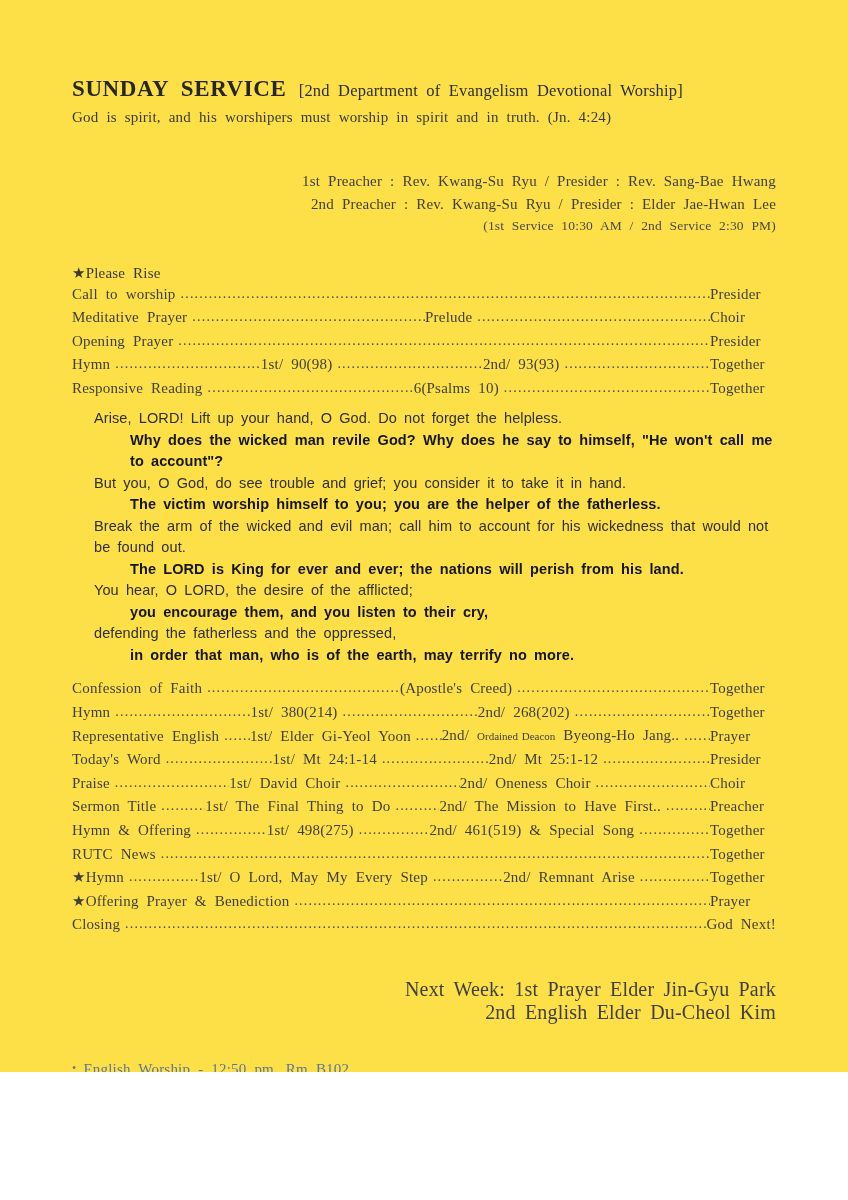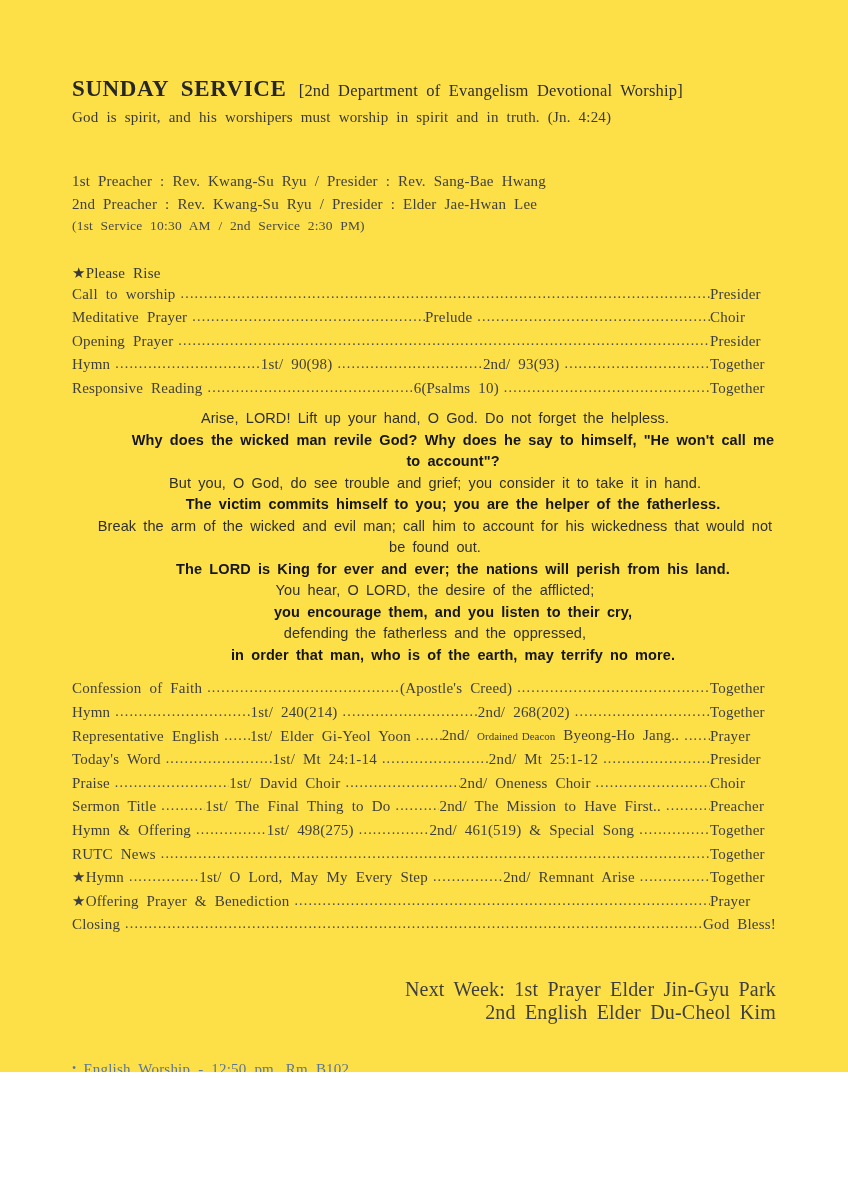--- a/index.html
+++ b/index.html
@@ -9,41 +9,41 @@
     background:#fde047;
     font-family:"Liberation Serif",serif;
     color:#3d3d3d;
     word-spacing:4px;letter-spacing:0.2px;
     position:relative;overflow:hidden;
   }
   .title-line{white-space:nowrap;}
   .title{font-size:23px;font-weight:600;color:#262626;letter-spacing:0.6px;word-spacing:6px;}
   .title-bracket{font-size:16.5px;font-weight:500;color:#2e2e2e;margin-left:4px;}
   .subtitle{font-size:15px;margin-top:7px;color:#3a3a3a;}
-  .service-info{margin-top:44px;text-align:left;font-size:15px;line-height:22.5px;color:#3f3f3f;}
+  .service-info{margin-top:44px;text-align:right;font-size:15px;line-height:22.5px;color:#3f3f3f;}
   .service-info .times{font-size:13.5px;color:#4a4a4a;}
   .please-rise{margin-top:26px;font-size:15px;color:#383838;}
   .order{font-size:15px;color:#3f3f3f;}
   .order-row{display:flex;align-items:flex-end;line-height:22.6px;white-space:nowrap;}
   .row-label{flex:0 0 auto;}
   .leader{flex:1 1 0;min-width:6px;overflow:hidden;white-space:nowrap;padding:0 5px;color:#4c4c4c;}
   .leader::after{
     content:"......................................................................................................................................................................";
     letter-spacing:1.2px;font-size:14px;
   }
   .row-seg{flex:0 0 auto;}
   .row-seg .small{font-size:11px;letter-spacing:0;word-spacing:1px;}
   .row-role{flex:0 0 auto;min-width:66px;}
   .reading{
     margin:9px 0 10px;padding-left:22px;
     font-family:"Liberation Sans",sans-serif;
     font-size:14.5px;line-height:21.5px;color:#2f2f2f;
     word-spacing:3px;letter-spacing:0.1px;
   }
-  .reading p{margin:0;text-align:center;}
+  .reading p{margin:0;}
   .reading p.bold{font-weight:bold;padding-left:36px;color:#161616;}
   .next-week{margin-top:42px;text-align:right;font-size:20px;line-height:22.5px;color:#3f3f3f;}
   .english{margin-top:38px;font-size:15px;color:#5c7699;}
   .english .bullet{font-size:12px;vertical-align:2px;margin-right:7px;}
   .english .room{text-decoration:underline;cursor:pointer;margin-left:4px;color:inherit;}
 </style>
 </head>
 <body>
 
 <div class="page">
@@ -95,41 +95,41 @@
         <span class="row-seg">6(Psalms 10)</span>
         <span class="leader"></span>
         <span class="row-role">Together</span>
       </div>
     </div>
 
   <div class="reading" id="reading">
       <p class="reading-line">Arise, LORD! Lift up your hand, O God. Do not forget the helpless.</p>
       <p class="reading-line bold">Why does the wicked man revile God? Why does he say to himself, "He won't call me to account"?</p>
       <p class="reading-line">But you, O God, do see trouble and grief; you consider it to take it in hand.</p>
-      <p class="reading-line bold">The victim commits himself to you; you are the helper of the fatherless.</p>
+      <p class="reading-line bold">The victim worship himself to you; you are the helper of the fatherless.</p>
       <p class="reading-line">Break the arm of the wicked and evil man; call him to account for his wickedness that would not be found out.</p>
       <p class="reading-line bold">The LORD is King for ever and ever;  the nations will perish from his land.</p>
       <p class="reading-line">You hear, O LORD, the desire of the afflicted;</p>
       <p class="reading-line bold">you encourage them, and you listen to their cry,</p>
       <p class="reading-line">defending the fatherless and the oppressed,</p>
       <p class="reading-line bold">in order that man, who is of the earth, may terrify no more.</p>
     </div>
 
   <div class="order" id="order-bottom">
       <div class="order-row">
         <span class="row-label">Confession of Faith</span>
         <span class="leader"></span>
         <span class="row-seg">(Apostle's Creed)</span>
         <span class="leader"></span>
         <span class="row-role">Together</span>
       </div>
       <div class="order-row">
         <span class="row-label">Hymn</span>
         <span class="leader"></span>
-        <span class="row-seg">1st/ 240(214)</span>
+        <span class="row-seg">1st/ 380(214)</span>
         <span class="leader"></span>
         <span class="row-seg">2nd/ 268(202)</span>
         <span class="leader"></span>
         <span class="row-role">Together</span>
       </div>
       <div class="order-row">
         <span class="row-label">Representative English</span>
         <span class="leader"></span>
         <span class="row-seg">1st/ Elder Gi-Yeol Yoon</span>
         <span class="leader"></span>
@@ -188,21 +188,21 @@
         <span class="row-role">Together</span>
       </div>
       <div class="order-row">
         <span class="row-label">★Offering Prayer &amp; Benediction</span>
         <span class="leader"></span>
         <span class="row-role">Prayer</span>
       </div>
       <div class="order-row">
         <span class="row-label">Closing</span>
         <span class="leader"></span>
-        <span class="row-role">God Bless!</span>
+        <span class="row-role">God Next!</span>
       </div>
     </div>
 
   <div class="next-week">
     <div>Next Week: 1st Prayer Elder Jin-Gyu Park</div>
     <div>2nd English Elder Du-Cheol Kim</div>
   </div>
 
   <div class="english" style="color: rgb(92, 118, 153);">
     <span class="bullet">•</span><span>English Worship - 12:50 pm, Rm.</span><a class="room">B102</a>

